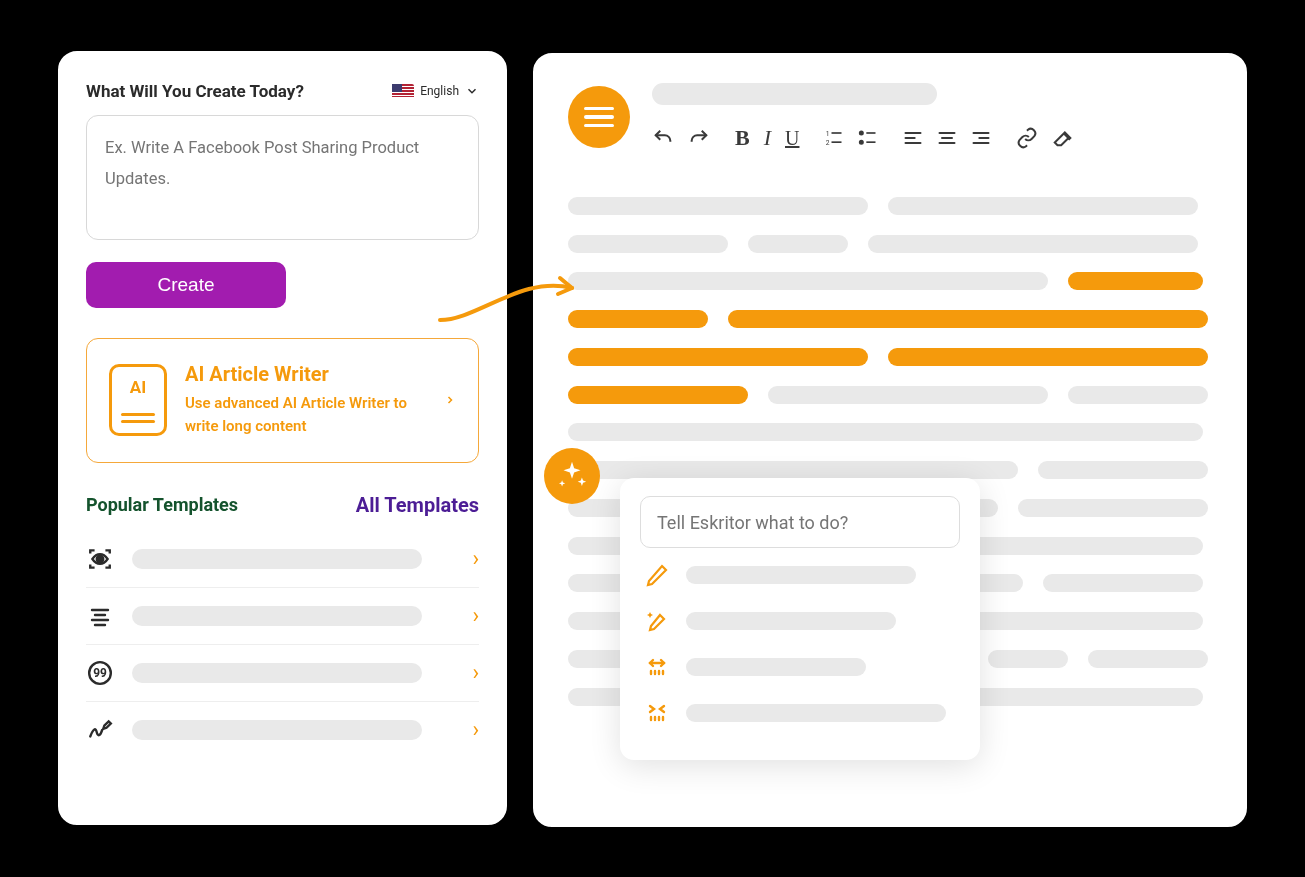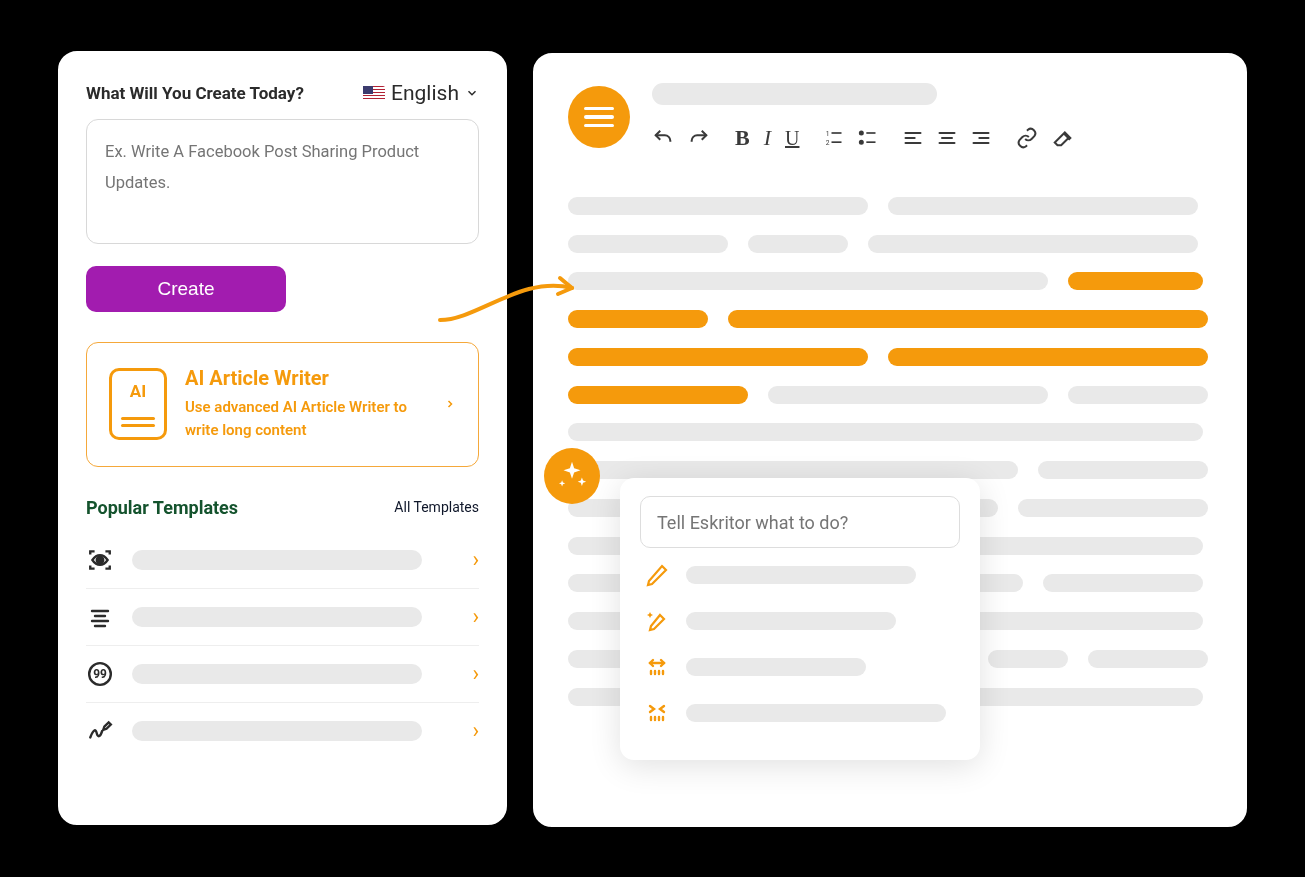--- a/index.html
+++ b/index.html
@@ -41,21 +41,21 @@
   }
   .prompt-title {
     font-size: 17px;
     font-weight: 700;
     color: #2b2b2b;
   }
   .lang-selector {
     display: flex;
     align-items: center;
     gap: 6px;
-    font-size: 21px;
+    font-size: 12px;
     color: #2b2b2b;
     cursor: pointer;
   }
   .flag {
     width: 22px;
     height: 15px;
     display: inline-block;
     background: linear-gradient(to bottom,
       #b22234 0%, #b22234 10%, #fff 10%, #fff 20%,
       #b22234 20%, #b22234 30%, #fff 30%, #fff 40%,
@@ -151,23 +151,23 @@
     align-items: center;
     margin-top: 30px;
     margin-bottom: 14px;
   }
   .popular-title {
     font-size: 18px;
     font-weight: 700;
     color: #14532d;
   }
   .all-templates-link {
-    font-size: 14px;
-    font-weight: 400;
-    color: #0f172a;
+    font-size: 20px;
+    font-weight: 700;
+    color: #4c1d95;
     cursor: pointer;
   }
   .template-row {
     display: flex;
     align-items: center;
     gap: 18px;
     padding: 14px 0;
     border-bottom: 1px solid #eee;
     cursor: pointer;
   }

